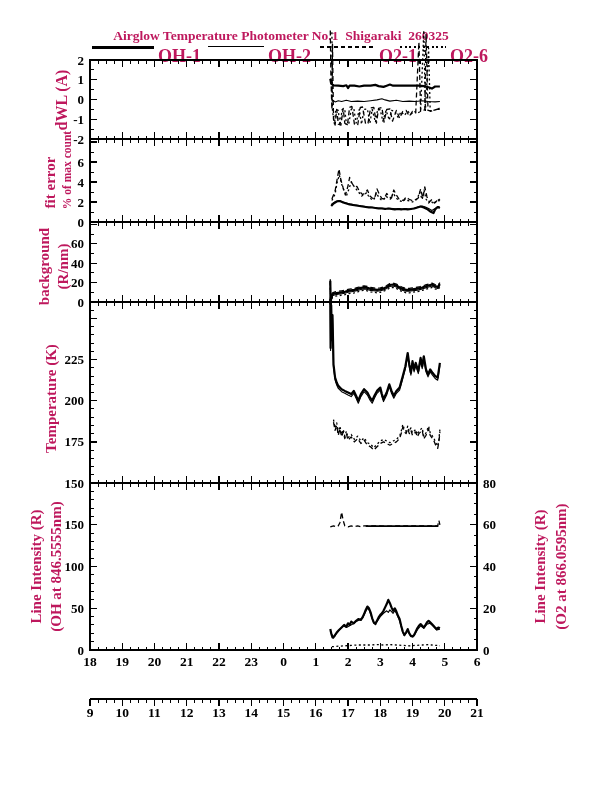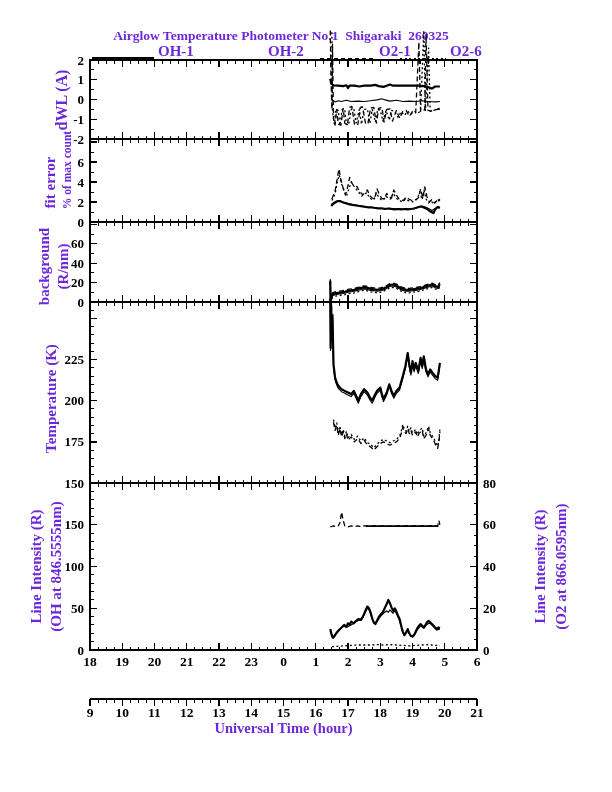--- a/index.html
+++ b/index.html
@@ -1,21 +1,21 @@
 <!DOCTYPE html>
 <html><head>
 <meta charset="utf-8">
 <style>
   html,body{margin:0;padding:0;background:#fff;}
-  .figure{position:relative;width:612px;height:792px;background:#fff;color:#6d28d9;
+  .figure{position:relative;width:612px;height:792px;background:#fff;color:#be185d;
           font-family:"Liberation Serif",serif;overflow:hidden;}
   .title{position:absolute;top:28px;left:56px;width:450px;text-align:center;
          font-size:13.5px;font-weight:700;white-space:pre;}
-  .legend-item{position:absolute;top:46px;height:14px;display:flex;align-items:flex-end;
-               font-size:15px;font-weight:700;}
+  .legend-item{position:absolute;top:46px;height:14px;display:flex;align-items:flex-start;
+               font-size:18px;font-weight:700;}
   .li-1{left:92px}.li-2{left:208px}.li-3{left:320px}.li-4{left:400px}
   .ls{display:inline-block;margin-right:4px;}
   .ls-thick{width:62px;height:0;border-top:3px solid #000;}
   .ls-thin{width:56px;height:0;border-top:1.2px solid #000;}
   .ls-dash{width:55px;height:2px;background:repeating-linear-gradient(90deg,#000 0 4px,transparent 4px 7px);}
   .ls-dot{width:46px;height:2px;background:repeating-linear-gradient(90deg,#000 0 2px,transparent 2px 4.5px);}
   .ylab{position:absolute;width:300px;text-align:center;transform:rotate(-90deg);
         white-space:nowrap;font-weight:700;font-size:15px;}
   .yl-dwl{left:-88px;top:91px;font-size:16px;}
   .yl-fiterr{left:-100px;top:174px;}
@@ -62,21 +62,20 @@
   <div class="ylab yl-fiterr">fit error</div>
   <div class="ylab yl-fiterr2">% of max count</div>
   <div class="ylab yl-bg">background</div>
   <div class="ylab yl-bg2">(R/nm)</div>
   <div class="ylab yl-temp">Temperature (K)</div>
   <div class="ylab yl-li1">Line Intensity (R)</div>
   <div class="ylab yl-li2">(OH at 846.5555nm)</div>
   <div class="ylab yl-ri1">Line Intensity (R)</div>
   <div class="ylab yl-ri2">(O2 at 866.0595nm)</div>
 
-  <div class="xlabel xlabel-universal">Universal Time (hour)</div>
 
   <svg id="plot" width="612" height="792">
       <g stroke="#000" shape-rendering="crispEdges">
         <line x1="90" y1="60" x2="90" y2="67" stroke-width="1.3"></line>
         <line x1="90" y1="139" x2="90" y2="132" stroke-width="1.3"></line>
         <line x1="98.0625" y1="60" x2="98.0625" y2="63.5" stroke-width="1"></line>
         <line x1="98.0625" y1="139" x2="98.0625" y2="135.5" stroke-width="1"></line>
         <line x1="106.125" y1="60" x2="106.125" y2="63.5" stroke-width="1"></line>
         <line x1="106.125" y1="139" x2="106.125" y2="135.5" stroke-width="1"></line>
         <line x1="114.1875" y1="60" x2="114.1875" y2="63.5" stroke-width="1"></line>

